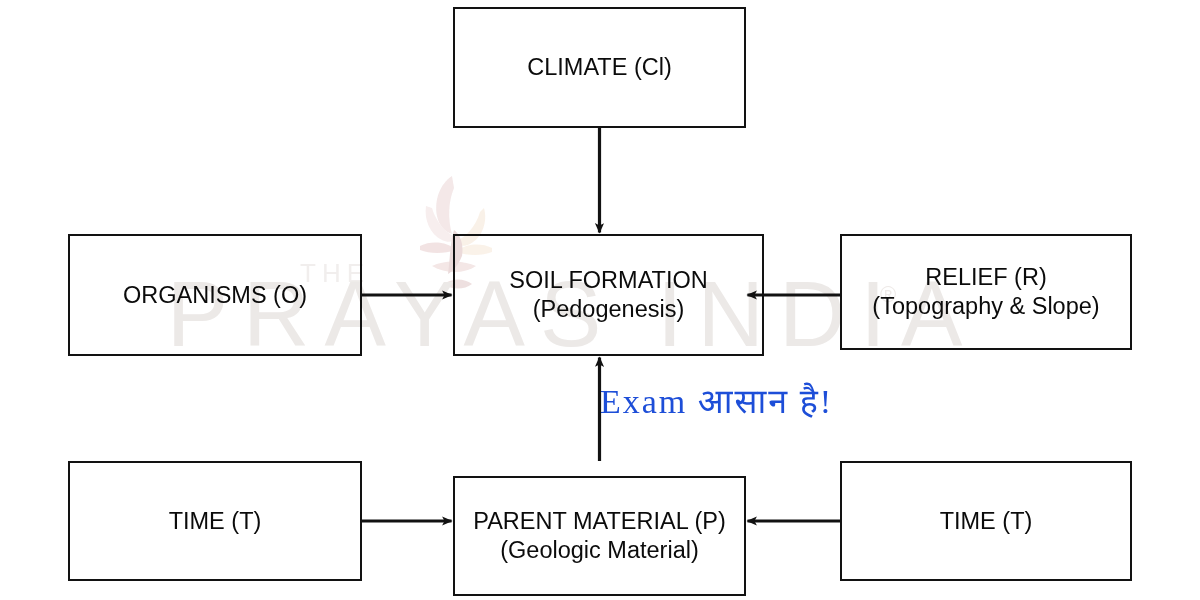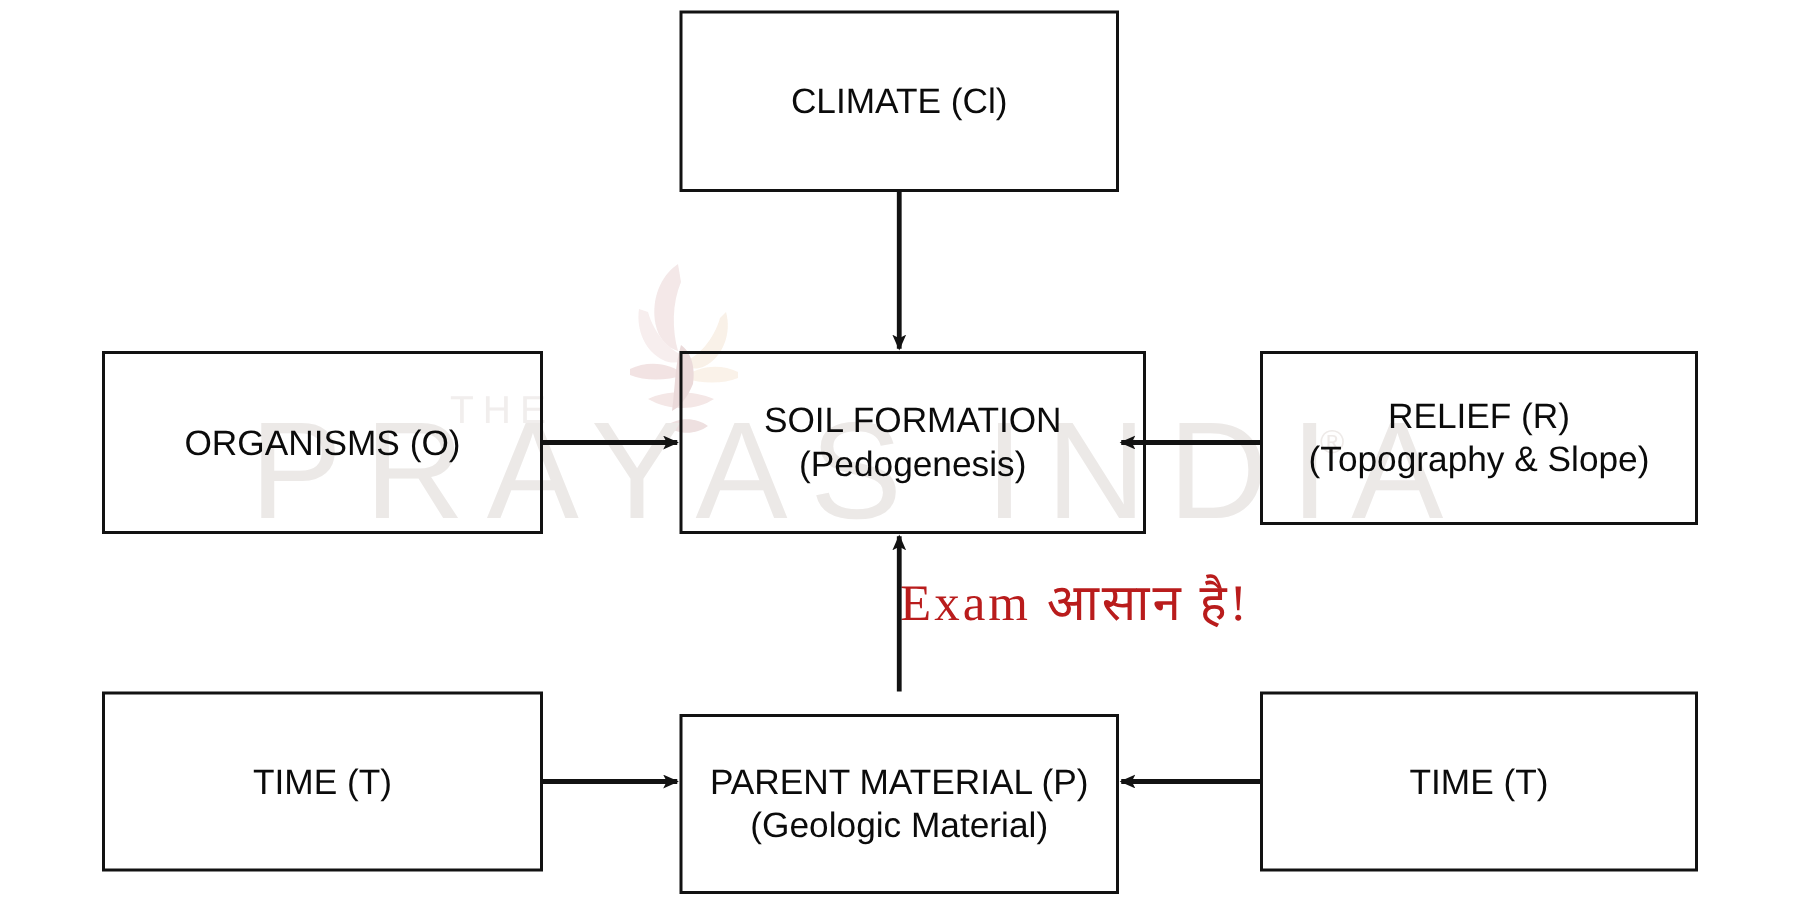--- a/index.html
+++ b/index.html
@@ -43,21 +43,21 @@
     line-height: 1;
   }
   .wm-tag {
     position: absolute;
     left: 600px;
     top: 377px;
     width: 420px;
     text-align: left;
     font-family: "Liberation Serif", serif;
     font-size: 34px;
-    color: #b91c1c;
+    color: #1d4ed8;
     letter-spacing: 2px;
     white-space: nowrap;
   }
   .wm-the {
     position: absolute;
     left: 300px;
     top: 258px;
     font-family: "Liberation Sans", sans-serif;
     font-size: 26px;
     letter-spacing: 6px;

